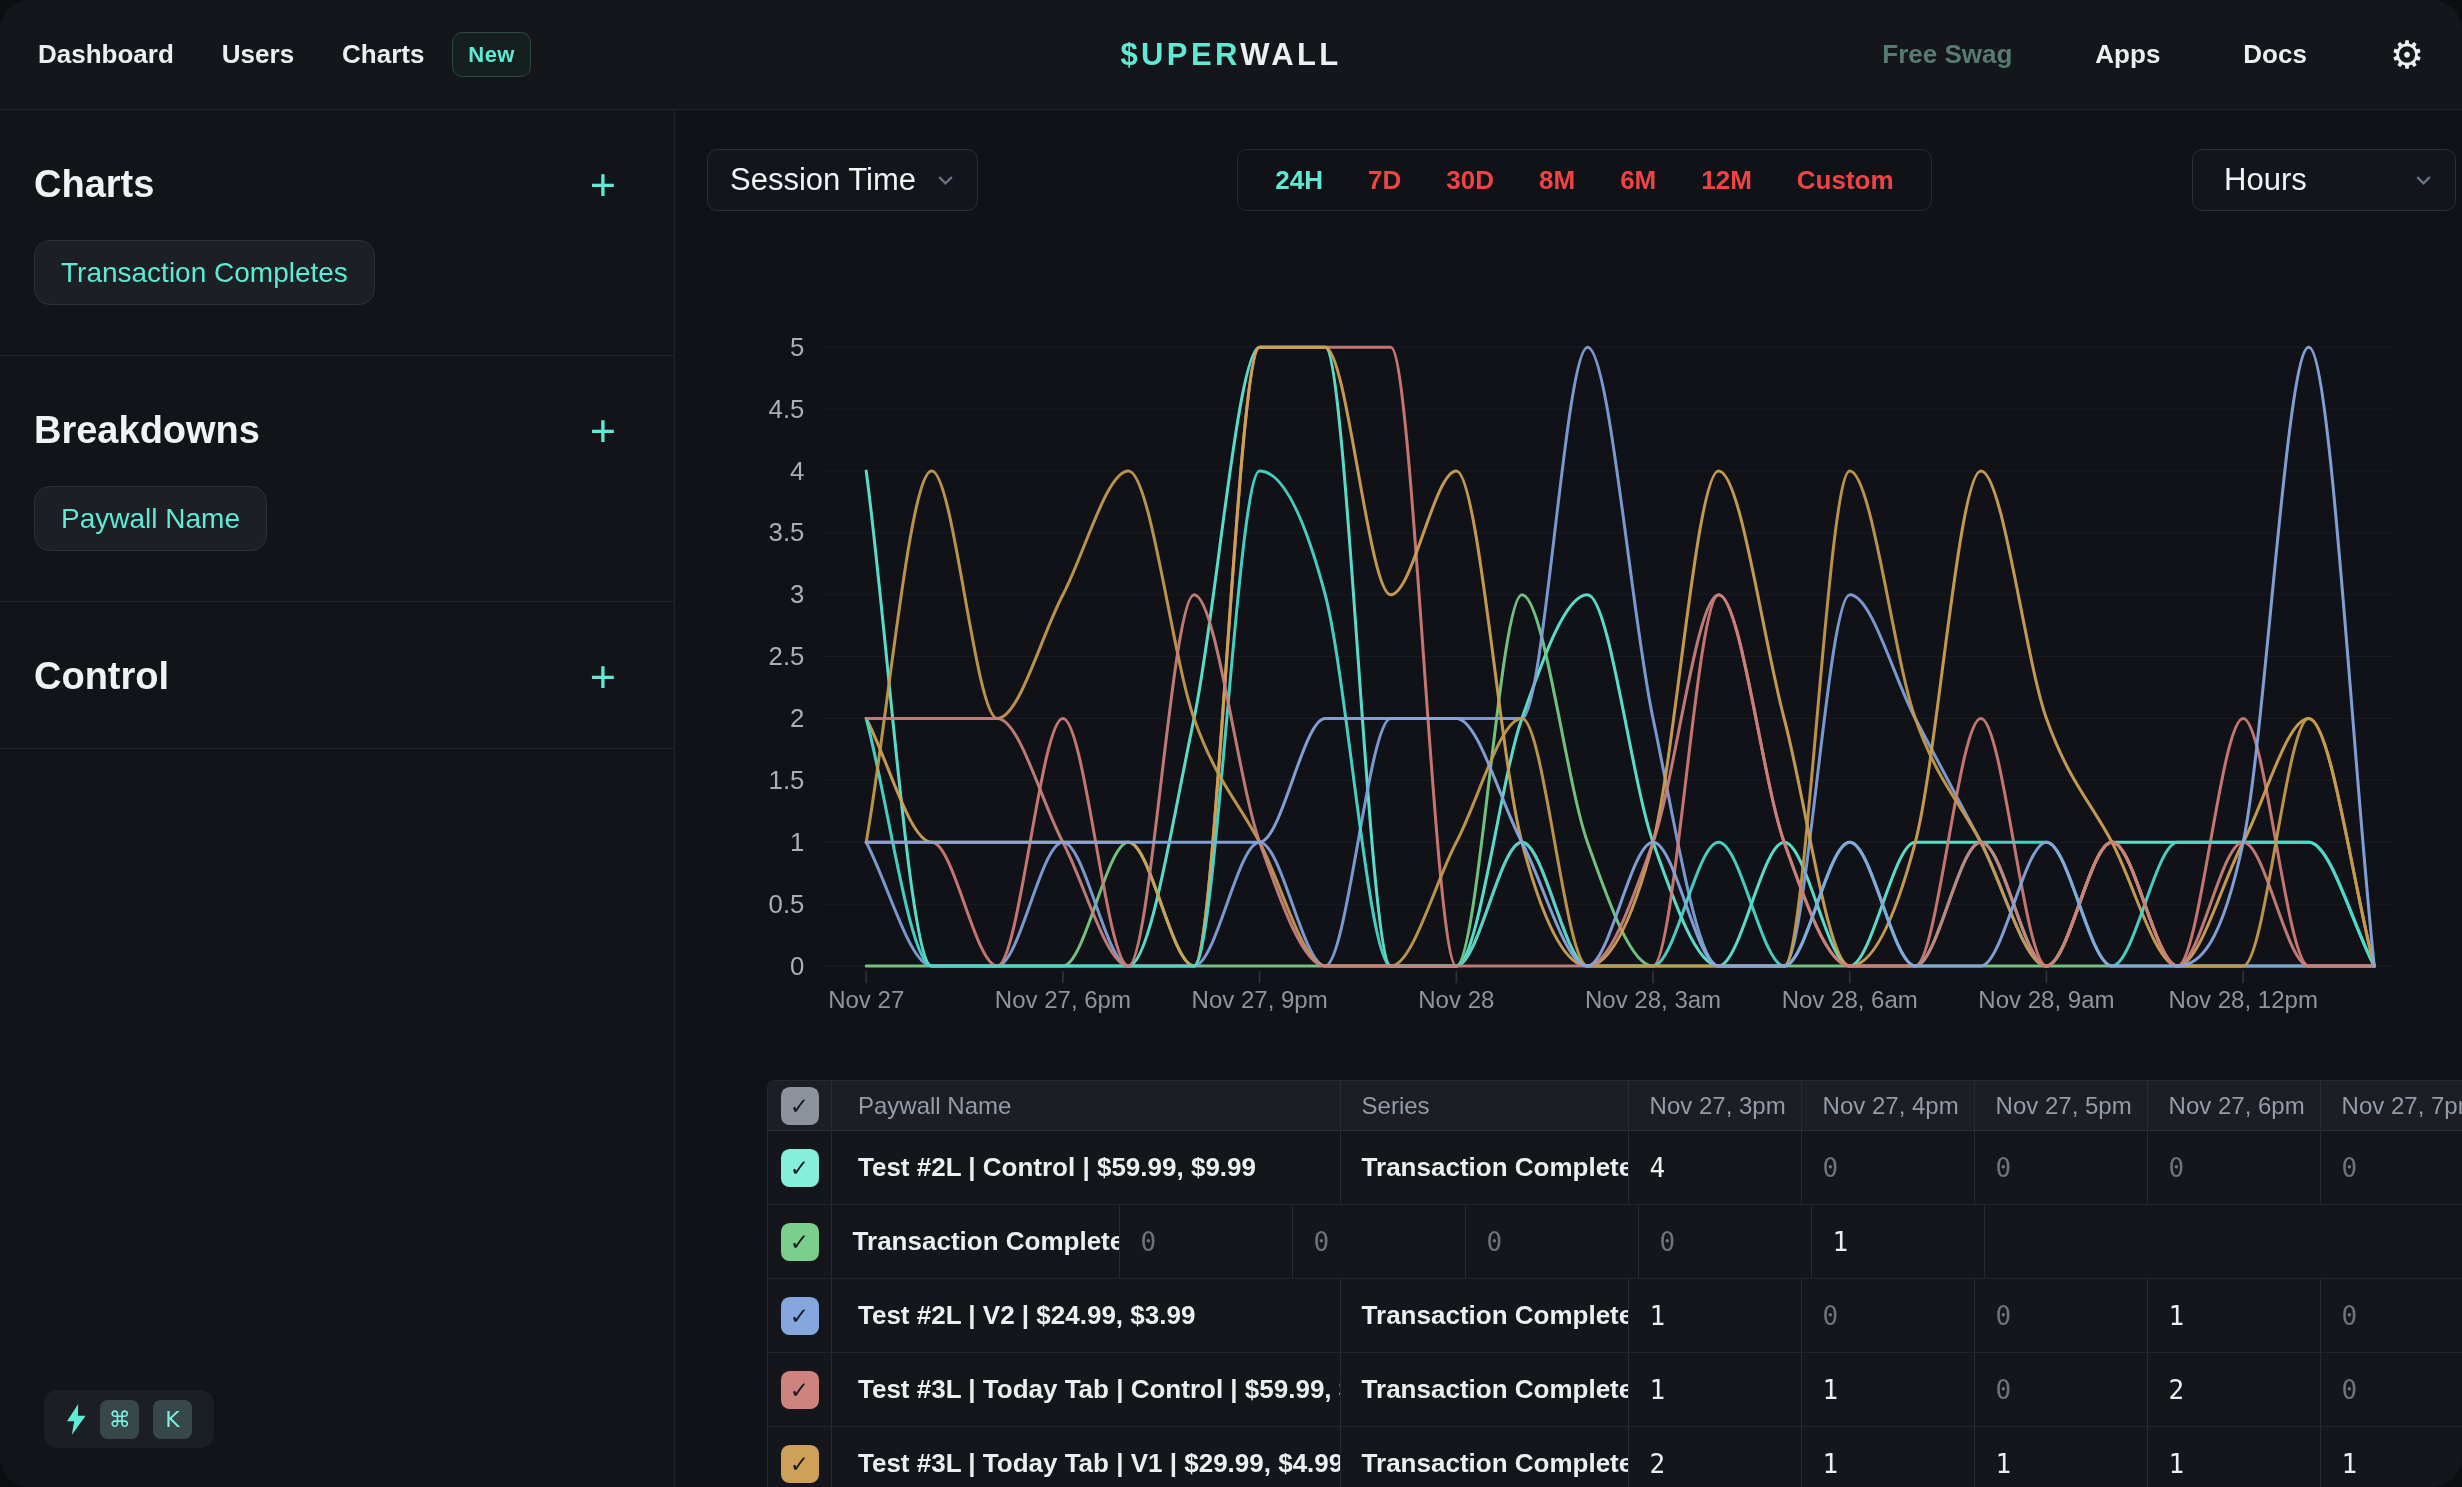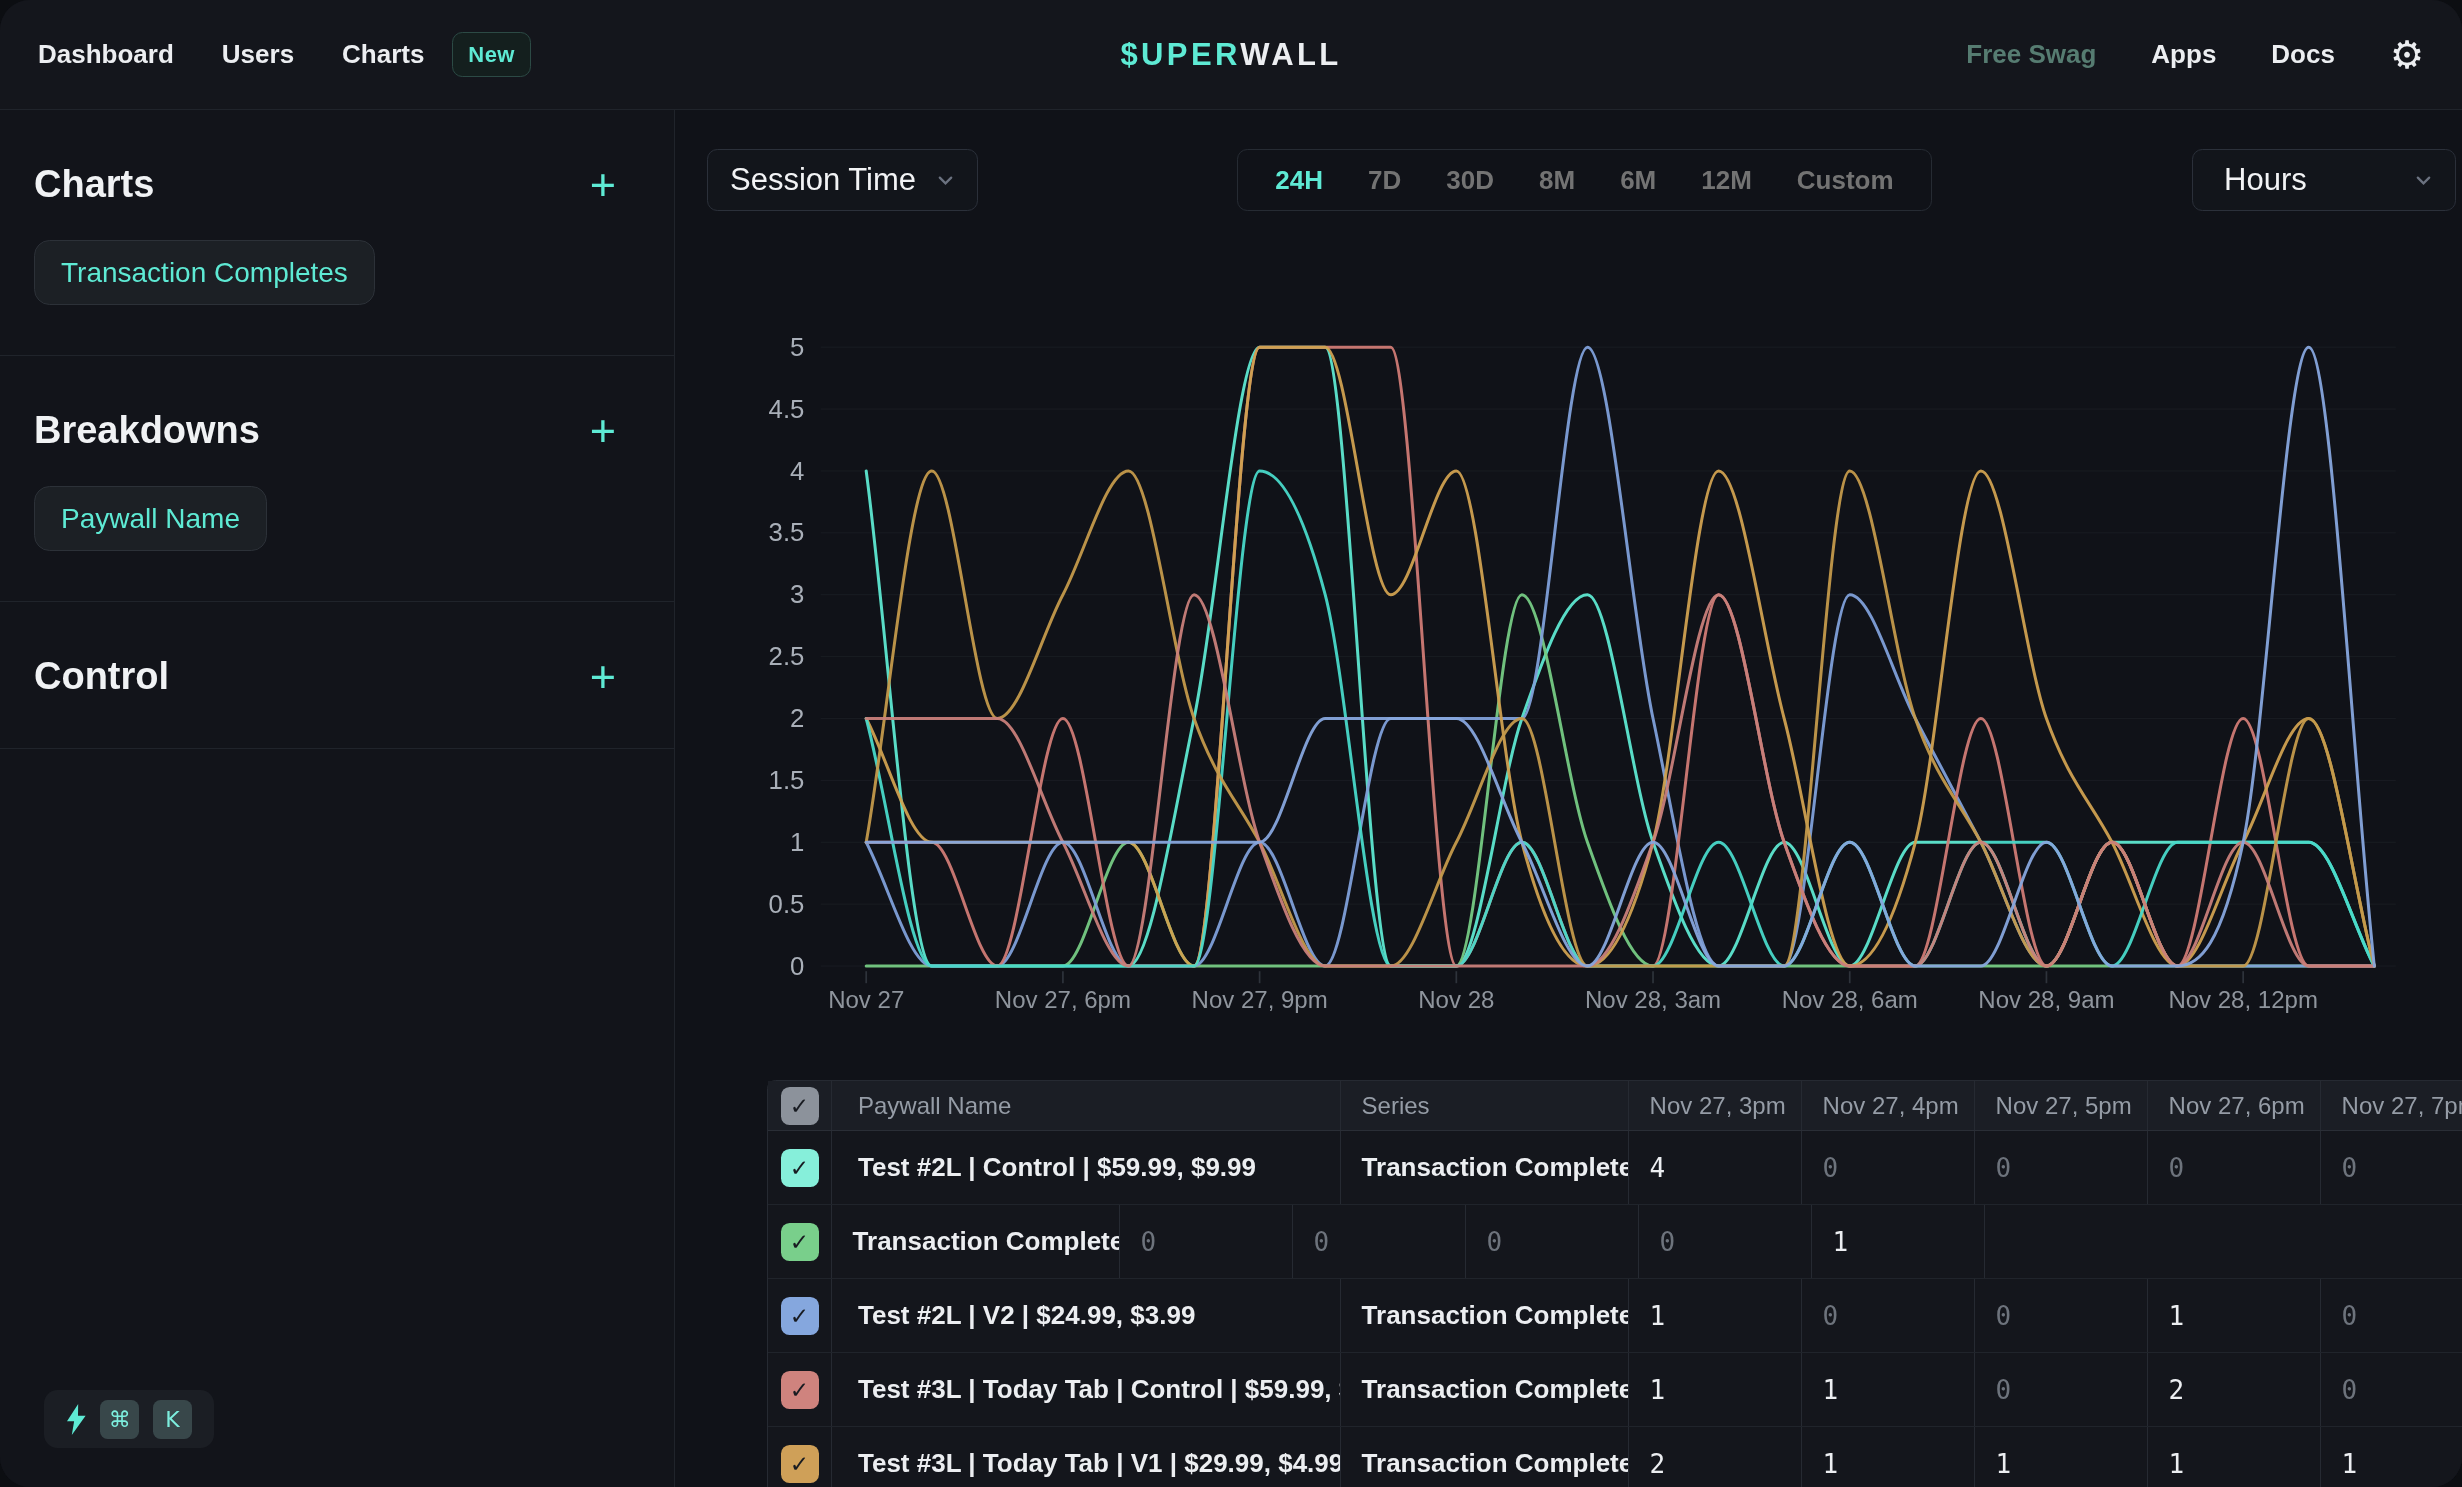--- a/index.html
+++ b/index.html
@@ -12,21 +12,21 @@
             background:#14161c; border-bottom:0.9px solid #20242b;
             display:flex; align-items:center; padding:0 38px; }
   .nav-left { display:flex; align-items:center; gap:48px; }
   .nav-item { font-size:26px; font-weight:bold; color:#eceef1; cursor:pointer; white-space:nowrap; }
   .badge-new { margin-left:-20.6px; font-size:22px; font-weight:bold; color:#5eead4;
                background:#141f1e; border:0.9px solid #2c4a45; border-radius:10.3px;
                padding:8.6px 15.5px; letter-spacing:0.4px; }
   .logo { position:absolute; left:50%; transform:translateX(-50%);
           font-size:31px; font-weight:bold; letter-spacing:3.4px; white-space:nowrap; }
   .logo .t { color:#5eead4; } .logo .w { color:#eceef1; }
-  .nav-right { margin-left:auto; display:flex; align-items:center; gap:55px; }
+  .nav-right { margin-left:auto; display:flex; align-items:center; gap:83px; }
   .nav-muted { font-size:26px; font-weight:bold; color:#567c71; }
   .gear { font-family:"DejaVu Sans", sans-serif; font-size:38px; color:#eceef1; line-height:1; }
 
   
   .sidebar { position:absolute; top:110px; left:0; width:675px; height:1377px;
              background:#12141a; border-right:0.9px solid #20242b; }
   .side-section { padding:53px 34px 50px 34px; border-bottom:0.9px solid #20242b; }
   .side-head { display:flex; align-items:center; justify-content:space-between; }
   .side-title { font-size:38px; font-weight:bold; color:#f0f2f4; }
   .plus { font-size:45px; font-weight:300; color:#5eead4; line-height:34px; cursor:pointer; padding-right:24px; }
@@ -45,21 +45,21 @@
   .controls { position:absolute; top:39px; left:0; width:100%; height:62px; }
   .select { position:absolute; height:62px; border:0.9px solid #2b303a; border-radius:10.3px;
             background:#12151b; display:flex; align-items:center; justify-content:space-between;
             padding:0 22px; cursor:pointer; }
   .select .lbl { font-size:31px; color:#f2f3f5; }
   .chev { width:19px; height:19px; }
   .sel-metric { left:32px; width:271px; }
   .sel-unit { right:6.9px; width:264px;padding-left:31px; }
   .tabs { position:absolute; left:562px; width:695px; height:62px; border:0.9px solid #262b33;
           border-radius:10.3px; display:flex; align-items:center; justify-content:center; gap:45px; }
-  .tab { font-size:26px; font-weight:bold; color:#737373; cursor:pointer; white-space:nowrap; }
+  .tab { font-size:26px; font-weight:bold; color:#ef4444; cursor:pointer; white-space:nowrap; }
   .tab.active { color:#5eead4; }
 
   
   .chart-wrap { position:absolute; left:81px; top:208px; }
   .chart-wrap text { font-family:"Liberation Sans", sans-serif; }
 
   
   .tablebox { position:absolute; left:92px; top:970px; width:1696px; height:407px; overflow:hidden; }
   .tbl { width:1726px; border:0.9px solid #262a32; border-radius:8.6px 8.6px 0 0; }
   .trow { display:flex; height:74px; background:#14161c; border-bottom:0.9px solid #20242b; }

